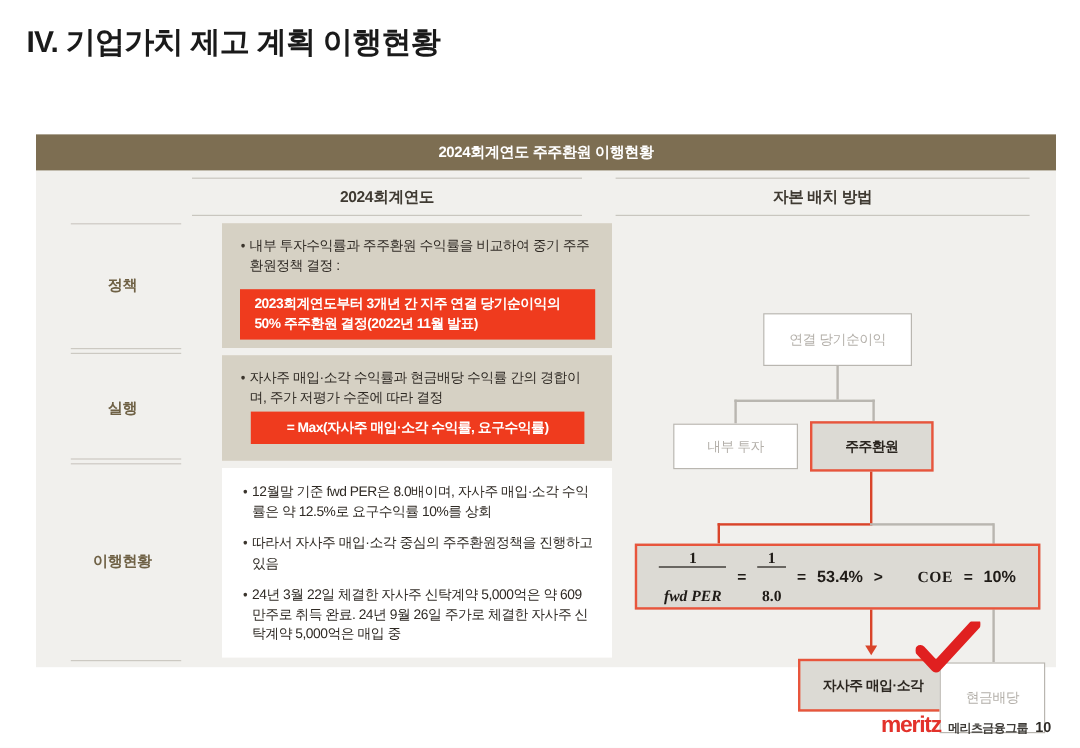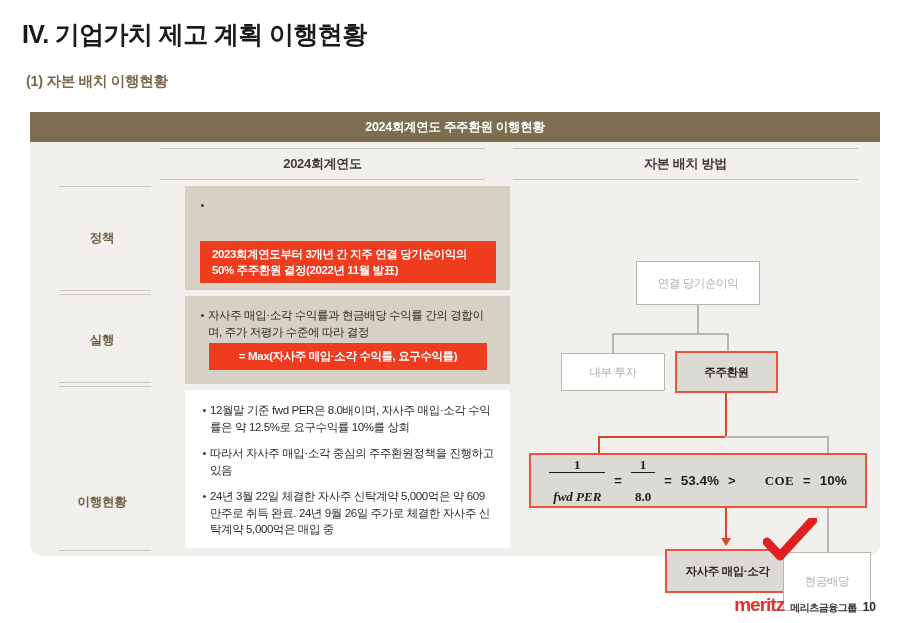--- a/index.html
+++ b/index.html
@@ -21,21 +21,20 @@
     position: absolute; left: 26px; top: 72px;
     font-size: 14.5px; font-weight: bold; color: #7a6a4f;
     letter-spacing: -0.3px; white-space: nowrap;
   }
 
   
   .card {
     position: absolute; left: 30px; top: 112px;
     width: 850px; height: 444px;
     background: #f1f0ed;
-    border-radius: 12px;
   }
   .card-header {
     width: 100%; height: 30px; background: #7d6e52;
     display: flex; align-items: center; justify-content: center;
   }
   .card-header-title {
     color: #ffffff; font-size: 12.5px; font-weight: bold; letter-spacing: -0.3px;
   }
 
   .col-heads {
@@ -54,21 +53,21 @@
   .body-area { position: absolute; left: 0; top: 72px; width: 100%; height: 372px; }
 
   .label-col { position: absolute; left: 13px; top: 0; width: 118px; height: 100%; }
   .row-label {
     position: absolute; left: 0; width: 118px;
     display: flex; align-items: center; justify-content: center;
     font-size: 12.5px; font-weight: bold; color: #6f6145; letter-spacing: -0.3px;
   }
   .row-label.r1 { top: 0;   height: 108px; }
   .row-label.r2 { top: 110px; height: 92px; }
-  .row-label.r3 { top: 204px; height: 160px; margin-top: 34px; }
+  .row-label.r3 { top: 204px; height: 160px; }
   .lbl-divider { position: absolute; left: 16px; width: 92px; height: 0;
                  border-top: 1.4px solid #ccc9c2; }
 
   
   .panel { position: absolute; left: 155px; width: 325px; }
   .panel.beige { background: #d6d1c4; }
   .panel.white { background: #ffffff; }
   .panel.p1 { top: 2px;   height: 104px; }
   .panel.p2 { top: 112px; height: 88px; }
   .panel.p3 { top: 206px; height: 158px; }
@@ -167,21 +166,20 @@
   .brand { font-size: 19px; font-weight: bold; color: #e3322b; letter-spacing: -1px; }
   .brand-ko { font-size: 10px; font-weight: bold; color: #3d3a36; letter-spacing: -0.5px; }
   .pageno { font-size: 12px; font-weight: bold; color: #2e2b27; margin-left: 0; }
 </style>
 </head>
 <body>
 
 <div class="slide">
 
   <div class="slide-title">IV. 기업가치 제고 계획 이행현황</div>
-  <div class="slide-subtitle">(1) 자본 배치 이행현황</div>
 
   <div class="card">
 
     <div class="card-header">
       <span class="card-header-title">2024회계연도 주주환원 이행현황</span>
     </div>
 
     <div class="col-heads">
       <div class="col-head left">2024회계연도</div>
       <div class="col-head right">자본 배치 방법</div>
@@ -197,20 +195,21 @@
         <div class="row-label r2">실행</div>
         <div class="lbl-divider" style="top:198px;"></div>
         <div class="lbl-divider" style="top:202px;"></div>
         <div class="row-label r3">이행현황</div>
         <div class="lbl-divider" style="top:366px;"></div>
       </div>
 
       <div class="panel beige p1">
         <div class="bullet-row">
           <span class="bullet-dot">•</span>
+          <span class="bullet-txt">내부 투자수익률과 주주환원 수익률을 비교하여 중기 주주환원정책 결정 :</span>
         </div>
         <div class="red-box rb1">2023회계연도부터 3개년 간 지주 연결 당기순이익의 50% 주주환원 결정(2022년 11월 발표)</div>
       </div>
 
       <div class="panel beige p2">
         <div class="bullet-row">
           <span class="bullet-dot">•</span>
           <span class="bullet-txt">자사주 매입·소각 수익률과 현금배당 수익률 간의 경합이며, 주가 저평가 수준에 따라 결정</span>
         </div>
         <div class="red-box rb2">= Max(자사주 매입·소각 수익률, 요구수익률)</div>

